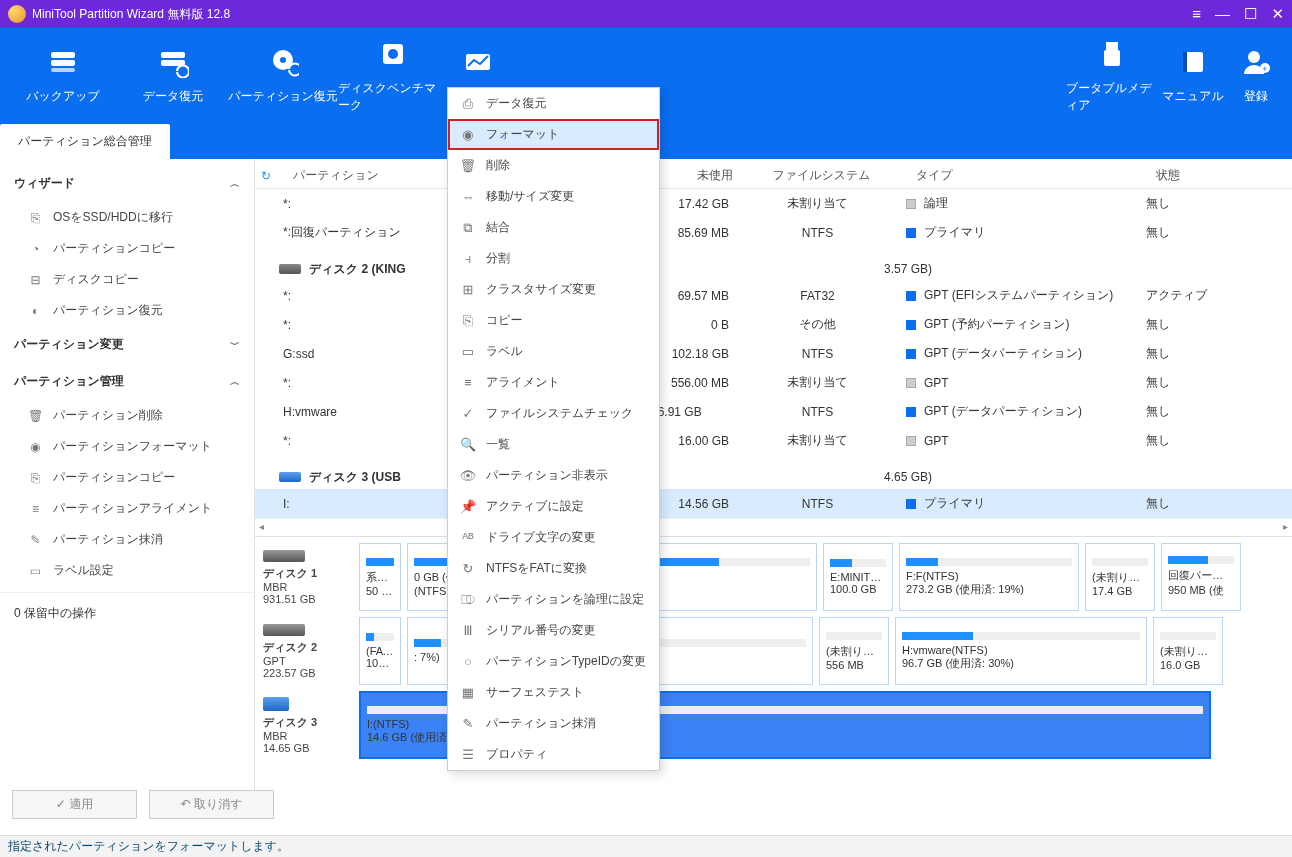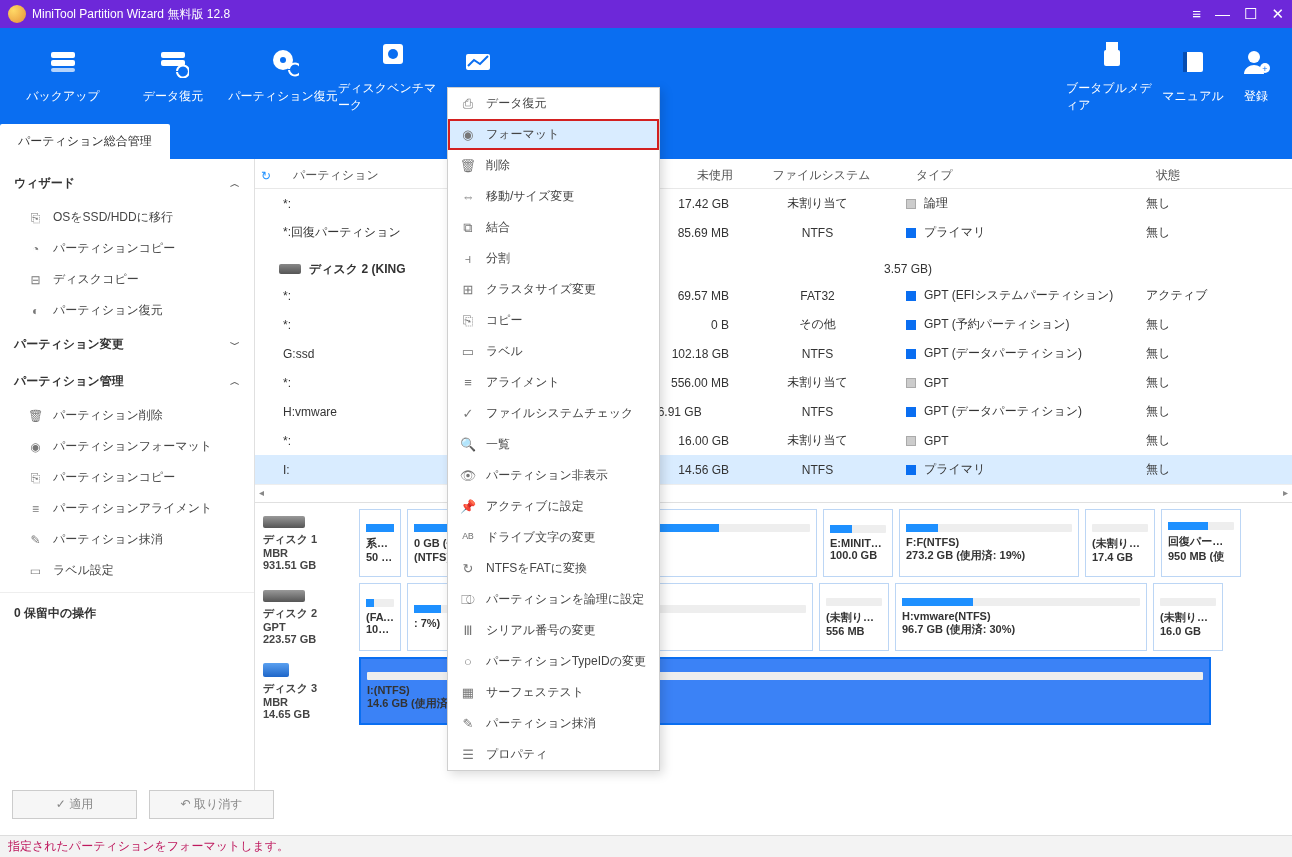--- a/index.html
+++ b/index.html
@@ -14,21 +14,21 @@
   .toolbar .tbtn .ticon { width: 32px; height: 32px; margin-bottom: 10px; }
   .toolbar .spacer { flex: 1; }
   .tabstrip { background: #0a6ef1; height: 36px; display: flex; align-items: flex-end; }
   .tabstrip .tab { background: #fff; color: #333; padding: 9px 18px; border-radius: 2px 2px 0 0; font-size: 12px; cursor: pointer; }
   .mainrow { display: flex; height: 660px; }
   .sidebar { width: 255px; border-right: 1px solid #e0e0e0; overflow: hidden; padding-top: 6px; }
   .sidegroup-head { display: flex; align-items: center; justify-content: space-between; padding: 10px 14px; font-weight: bold; font-size: 12px; cursor: pointer; }
   .sidegroup-head .chev { font-size: 10px; color: #666; }
   .sideitem { display: flex; align-items: center; gap: 10px; padding: 7px 14px 7px 28px; cursor: pointer; color: #444; }
   .sideitem .sicon { width: 15px; height: 15px; display: inline-flex; align-items: center; justify-content: center; color: #777; }
-  .sidebar .pending-header { padding: 12px 14px; font-weight: bold; border-top: 1px solid #eee; margin-top: 6px; }
+  .sidebar .pending-header { padding: 12px 14px; font-weight: normal; border-top: 1px solid #eee; margin-top: 6px; }
   .sidebar .bottom-buttons { padding: 12px; display: flex; gap: 12px; position: absolute; bottom: 26px; left: 0; width: 286px; }
   .sidebar .bottom-buttons button { flex: 1; padding: 5px 0; border: 1px solid #ccc; background: #f6f6f6; color: #888; cursor: pointer; font-size: 12px; }
   .content { flex: 1; position: relative; overflow: hidden; }
   .table-header { display: flex; align-items: center; height: 30px; border-bottom: 1px solid #e8e8e8; color: #555; font-size: 12px; padding-top: 4px; }
   .th { padding: 0 6px; }
   .col-part { width: 330px; padding-left: 24px; }
   .col-unused { width: 140px; text-align: right; }
   .col-fs { width: 165px; text-align: center; }
   .col-type { width: 240px; padding-left: 12px; }
   .col-state { width: 120px; padding-left: 12px; }
@@ -36,31 +36,31 @@
   .row { display: flex; align-items: center; height: 29px; font-size: 12px; }
   .row.sel { background: #d9ecff; }
   .row .cell { padding: 0 6px; }
   .diskhdr { font-weight: bold; padding-left: 24px; display: flex; align-items: center; gap: 8px; height: 34px; padding-top: 10px;}
   .diskhdr .dicon { width: 22px; height: 10px; background: linear-gradient(#888,#555); border-radius: 2px; }
   .typecell { display: flex; align-items: center; gap: 8px; }
   .sq { width: 10px; height: 10px; border: 1px solid #888; display: inline-block; }
   .sq.blue { background: #0a6ef1; border-color: #0a6ef1; }
   .sq.grey { background: #ccc; border-color: #aaa; }
   .hscroll { display:flex; align-items:center; justify-content:space-between; height:16px; border-top:1px solid #eee; color:#888; padding: 0 4px; font-size:10px;}
-  .diskmap-region { border-top: 1px solid #e0e0e0; margin-top: 2px; padding: 6px; font-weight: bold; }
+  .diskmap-region { border-top: 1px solid #e0e0e0; margin-top: 2px; padding: 6px; }
   .dmrow { display: flex; align-items: stretch; gap: 6px; margin-bottom: 6px; height: 68px; }
   .dmside { width: 92px; display: flex; flex-direction: column; justify-content: center; font-size: 11px; color: #444; padding-left: 2px; }
   .dmside .dmdicon { width: 42px; height: 12px; background: linear-gradient(#999,#555); border-radius: 2px; margin-bottom: 4px; }
   .dmside.usb .dmdicon { width: 26px; height: 14px; background: linear-gradient(#5aa0f0,#1e66c9); }
   .dmblk { border: 1px solid #bcd6f5; position: relative; display: flex; flex-direction: column; justify-content: center; padding: 4px 6px; font-size: 11px; overflow: hidden; }
   .dmblk.sel { border: 2px solid #0a6ef1; background: #3b82f6; }
   .dmblk .bar { height: 8px; background: #eee; position: relative; margin-bottom: 4px; border-radius: 1px; }
   .dmblk .bar .fill { position: absolute; left: 0; top: 0; bottom: 0; background: #1e90ff; }
   .dmblk .nm { white-space: nowrap; overflow: hidden; text-overflow: ellipsis; }
-  .statusbar { position: absolute; bottom: 0; left: 0; right: 0; height: 22px; background: #f3f3f3; border-top: 1px solid #ddd; display: flex; align-items: center; padding: 0 8px; font-size: 12px; color: #be185d; }
+  .statusbar { position: absolute; bottom: 0; left: 0; right: 0; height: 22px; background: #f3f3f3; border-top: 1px solid #ddd; display: flex; align-items: center; padding: 0 8px; font-size: 12px; color: #0c4a6e; }
   
   .ctxmenu { position: absolute; left: 447px; top: 87px; width: 213px; background: #fff; border: 1px solid #cfcfcf; box-shadow: 3px 3px 10px rgba(0,0,0,0.15); z-index: 50; }
   .ctxitem { display: flex; align-items: center; gap: 10px; padding: 7px 12px; cursor: pointer; font-size: 12px; color: #444; }
   .ctxitem.highlight { background: #d9ecff; outline: 2px solid #d32020; outline-offset: -2px; }
   .ctxitem .cicon { width: 16px; height: 16px; display: inline-flex; align-items: center; justify-content: center; color: #777; font-size: 13px; }
   svg { width: 100%; height: 100%; }
 </style>
 </head>
 <body>
 
@@ -307,20 +307,25 @@
     <div class="cell col-part" style="padding-left:28px">*:</div>
     <div class="cell" style="width:60px;text-align:right">0 B</div>
     <div class="cell" style="width:90px;text-align:right">16.00 GB</div>
     <div class="cell col-fs">未割り当て</div>
     <div class="cell col-type typecell">
             <span class="sq grey"></span>
             <span>GPT</span>
           </div>
     <div class="cell col-state">無し</div>
   </div>
+        <div class="diskhdr">
+          <span class="dicon" style="background:linear-gradient(#5aa0f0,#1e66c9)"></span>
+          <span>ディスク 3 (USB </span>
+          <span style="margin-left:auto;padding-right:360px;font-weight:normal">4.65 GB)</span>
+        </div>
         <div class="row sel">
     <div class="cell col-part" style="padding-left:28px">I:</div>
     <div class="cell" style="width:60px;text-align:right">MB</div>
     <div class="cell" style="width:90px;text-align:right">14.56 GB</div>
     <div class="cell col-fs">NTFS</div>
     <div class="cell col-type typecell">
             <span class="sq blue"></span>
             <span>プライマリ</span>
           </div>
     <div class="cell col-state">無し</div>

